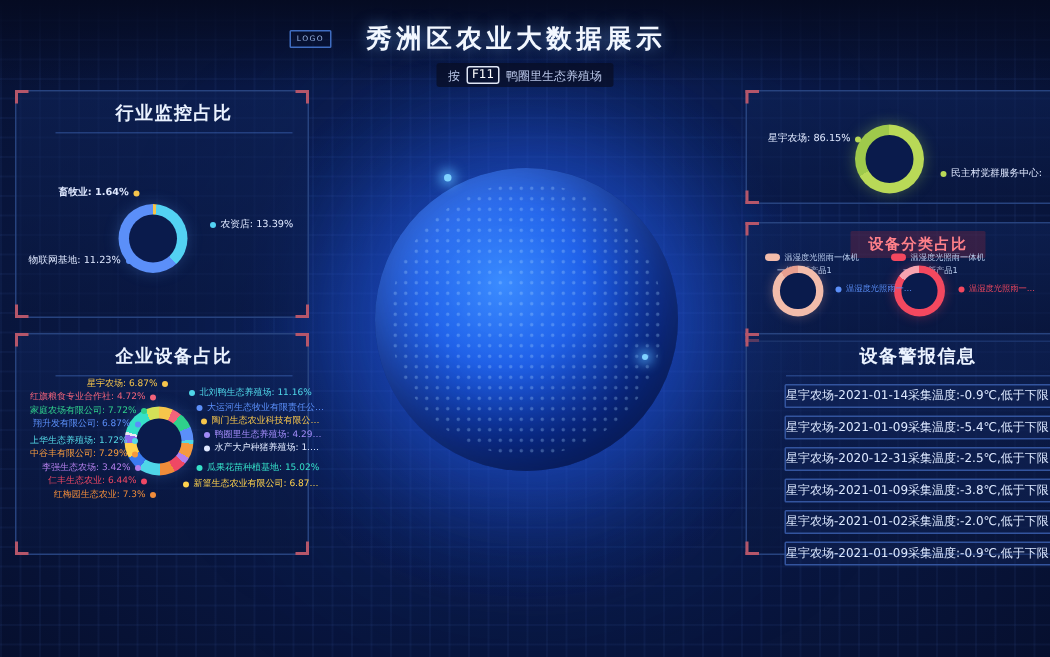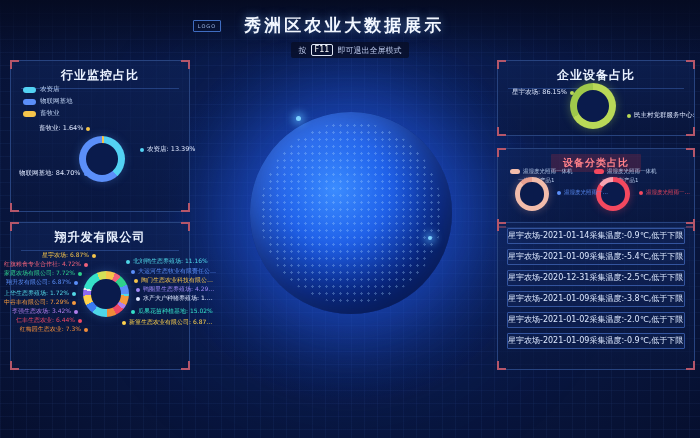--- a/index.html
+++ b/index.html
@@ -35,21 +35,21 @@
   .globe-dots{position:absolute;inset:5%;border-radius:50%;opacity:.55;
     background-image:radial-gradient(rgba(170,215,255,.55) 1px,transparent 1.4px);
     background-size:7px 7px;}
   .sat{position:absolute;width:5px;height:5px;border-radius:50%;background:#7fd2ff;
     box-shadow:0 0 8px 3px rgba(90,180,255,.8);}
   .sat1{left:296px;top:116px;}
   .sat2{left:428px;top:236px;width:4px;height:4px;}
 
   
   .panel{position:absolute;border:1px solid #27437f;border-radius:2px;
-    background:linear-gradient(rgba(15,36,90,.55),rgba(9,22,60,.55));}
+    background:linear-gradient(rgba(15,36,90,.55),rgba(9,22,60,.55));padding-left:16px;}
   .cn{position:absolute;width:7px;height:7px;}
   .tl{left:-1px;top:-1px;border-top:2px solid #b5566a;border-left:2px solid #b5566a;}
   .tr{right:-1px;top:-1px;border-top:2px solid #b5566a;border-right:2px solid #b5566a;}
   .bl{left:-1px;bottom:-1px;border-bottom:2px solid #b5566a;border-left:2px solid #b5566a;}
   .br{right:-1px;bottom:-1px;border-bottom:2px solid #b5566a;border-right:2px solid #b5566a;}
   .ptitle{font-size:12px;font-weight:bold;color:#eaf2ff;text-align:center;padding:6px 0 4px;
     border-bottom:1px solid rgba(80,130,220,.35);margin:0 10px;letter-spacing:1px;}
 
   .p1{left:10px;top:60px;width:178px;height:150px;}
   .p2{left:10px;top:222px;width:178px;height:146px;}
@@ -124,67 +124,53 @@
 <div class="topshade"></div>
 
 <div class="header">
   <span class="logo">LOGO</span>
   <h1 class="title">秀洲区农业大数据展示</h1>
 </div>
 <div class="hint">
   <div class="hint-inner">
     <span>按</span>
     <span class="key">F11</span>
-    <span>即可退出全屏模式</span>
+    <span>鸭圈里生态养殖场</span>
   </div>
 </div>
 
 <div class="panel p1">
   <i class="cn tl"></i>
     <i class="cn tr"></i>
   <i class="cn bl"></i>
     <i class="cn br"></i>
   <div class="ptitle">行业监控占比</div>
-  <div class="lgd">
-    <div class="lgd-row">
-      <span class="sw" style="background: rgb(83, 210, 243);"></span>
-      <span class="lgd-t">农资店</span>
-    </div>
-    <div class="lgd-row">
-      <span class="sw" style="background: rgb(91, 143, 249);"></span>
-      <span class="lgd-t">物联网基地</span>
-    </div>
-    <div class="lgd-row">
-      <span class="sw" style="background: rgb(246, 197, 75);"></span>
-      <span class="lgd-t">畜牧业</span>
-    </div>
-  </div>
   <div class="donut d-ind" style="background: conic-gradient(rgb(246, 197, 75) 0%, rgb(246, 197, 75) 1.63902%, rgb(83, 210, 243) 1.63902%, rgb(83, 210, 243) 38.1871%, rgb(91, 143, 249) 38.1871%, rgb(91, 143, 249) 100%);">
     <i class="hole"></i>
   </div>
-  <div class="callout p1c0" style="color: rgb(246, 197, 75);">
+  <div class="callout p1c0" style="color: rgb(246, 197, 75); font-weight: bold;">
     <span class="txt">畜牧业: 1.64%</span>
       <span class="dot"></span>
   </div>
   <div class="callout p1c1" style="color: rgb(83, 210, 243);">
     <span class="dot"></span>
       <span class="txt">农资店: 13.39%</span>
   </div>
   <div class="callout p1c2" style="color: rgb(91, 143, 249);">
-    <span class="txt">物联网基地: 84.70%</span>
+    <span class="txt">物联网基地: 11.23%</span>
       <span class="dot"></span>
   </div>
 </div>
 
 <div class="panel p2">
   <i class="cn tl"></i>
     <i class="cn tr"></i>
   <i class="cn bl"></i>
     <i class="cn br"></i>
-  <div class="ptitle">翔升发有限公司</div>
+  <div class="ptitle">企业设备占比</div>
   <div class="donut d-ent" style="background: conic-gradient(rgb(246, 197, 75) 0%, rgb(246, 197, 75) 6.48113%, rgb(242, 99, 123) 6.48113%, rgb(242, 99, 123) 10.934%, rgb(47, 208, 140) 10.934%, rgb(47, 208, 140) 18.217%, rgb(91, 143, 249) 18.217%, rgb(91, 143, 249) 24.6981%, rgb(84, 216, 230) 24.6981%, rgb(84, 216, 230) 26.3208%, rgb(245, 154, 62) 26.3208%, rgb(245, 154, 62) 33.1981%, rgb(179, 127, 235) 33.1981%, rgb(179, 127, 235) 36.4245%, rgb(239, 72, 100) 36.4245%, rgb(239, 72, 100) 42.5%, rgb(240, 140, 58) 42.5%, rgb(240, 140, 58) 49.3868%, rgb(79, 214, 232) 49.3868%, rgb(79, 214, 232) 59.9151%, rgb(59, 123, 240) 59.9151%, rgb(59, 123, 240) 66.8962%, rgb(255, 210, 77) 66.8962%, rgb(255, 210, 77) 73.8868%, rgb(143, 107, 242) 73.8868%, rgb(143, 107, 242) 77.934%, rgb(232, 234, 240) 77.934%, rgb(232, 234, 240) 79.3491%, rgb(53, 224, 200) 79.3491%, rgb(53, 224, 200) 93.5189%, rgb(212, 225, 87) 93.5189%, rgb(212, 225, 87) 100%);">
     <i class="hole"></i>
   </div>
   <div class="lbl el0" style="color: rgb(246, 197, 75);">
       <span class="txt">星宇农场: 6.87%</span>
       <span class="dot"></span>
     </div>
   <div class="lbl el1" style="color: rgb(242, 99, 123);">
       <span class="txt">红旗粮食专业合作社: 4.72%</span>
       <span class="dot"></span>
@@ -245,21 +231,20 @@
       <span class="dot"></span>
       <span class="txt">新篁生态农业有限公司: 6.87…</span>
     </div>
 </div>
 
 <div class="panel p3">
   <i class="cn tl"></i>
     <i class="cn tr"></i>
   <i class="cn bl"></i>
     <i class="cn br"></i>
-  <div class="ptitle">企业设备占比</div>
   <div class="donut d-eq" style="background: conic-gradient(rgb(185, 217, 87) 0%, rgb(185, 217, 87) 66.67%, rgb(159, 201, 75) 66.67%, rgb(159, 201, 75) 100%);">
     <i class="hole"></i>
   </div>
   <div class="callout p3c0" style="color: rgb(185, 217, 87);">
     <span class="txt">星宇农场: 86.15%</span>
       <span class="dot"></span>
   </div>
   <div class="callout p3c1" style="color: rgb(185, 217, 87);">
     <span class="dot"></span>
       <span class="txt">民主村党群服务中心:</span>
@@ -302,20 +287,21 @@
     <span class="dot"></span>
       <span class="txt">温湿度光照雨一…</span>
   </div>
 </div>
 
 <div class="panel p5">
   <i class="cn tl"></i>
     <i class="cn tr"></i>
   <i class="cn bl"></i>
     <i class="cn br"></i>
+  <div class="ptitle">设备警报信息</div>
   <div class="alarm-list">
     <div class="alarm-row">星宇农场-2021-01-14采集温度:-0.9℃,低于下限:0℃</div>
     <div class="alarm-row">星宇农场-2021-01-09采集温度:-5.4℃,低于下限:0℃</div>
     <div class="alarm-row">星宇农场-2020-12-31采集温度:-2.5℃,低于下限:0℃</div>
     <div class="alarm-row">星宇农场-2021-01-09采集温度:-3.8℃,低于下限:0℃</div>
     <div class="alarm-row">星宇农场-2021-01-02采集温度:-2.0℃,低于下限:0℃</div>
     <div class="alarm-row">星宇农场-2021-01-09采集温度:-0.9℃,低于下限:0℃</div>
   </div>
 </div>
 

